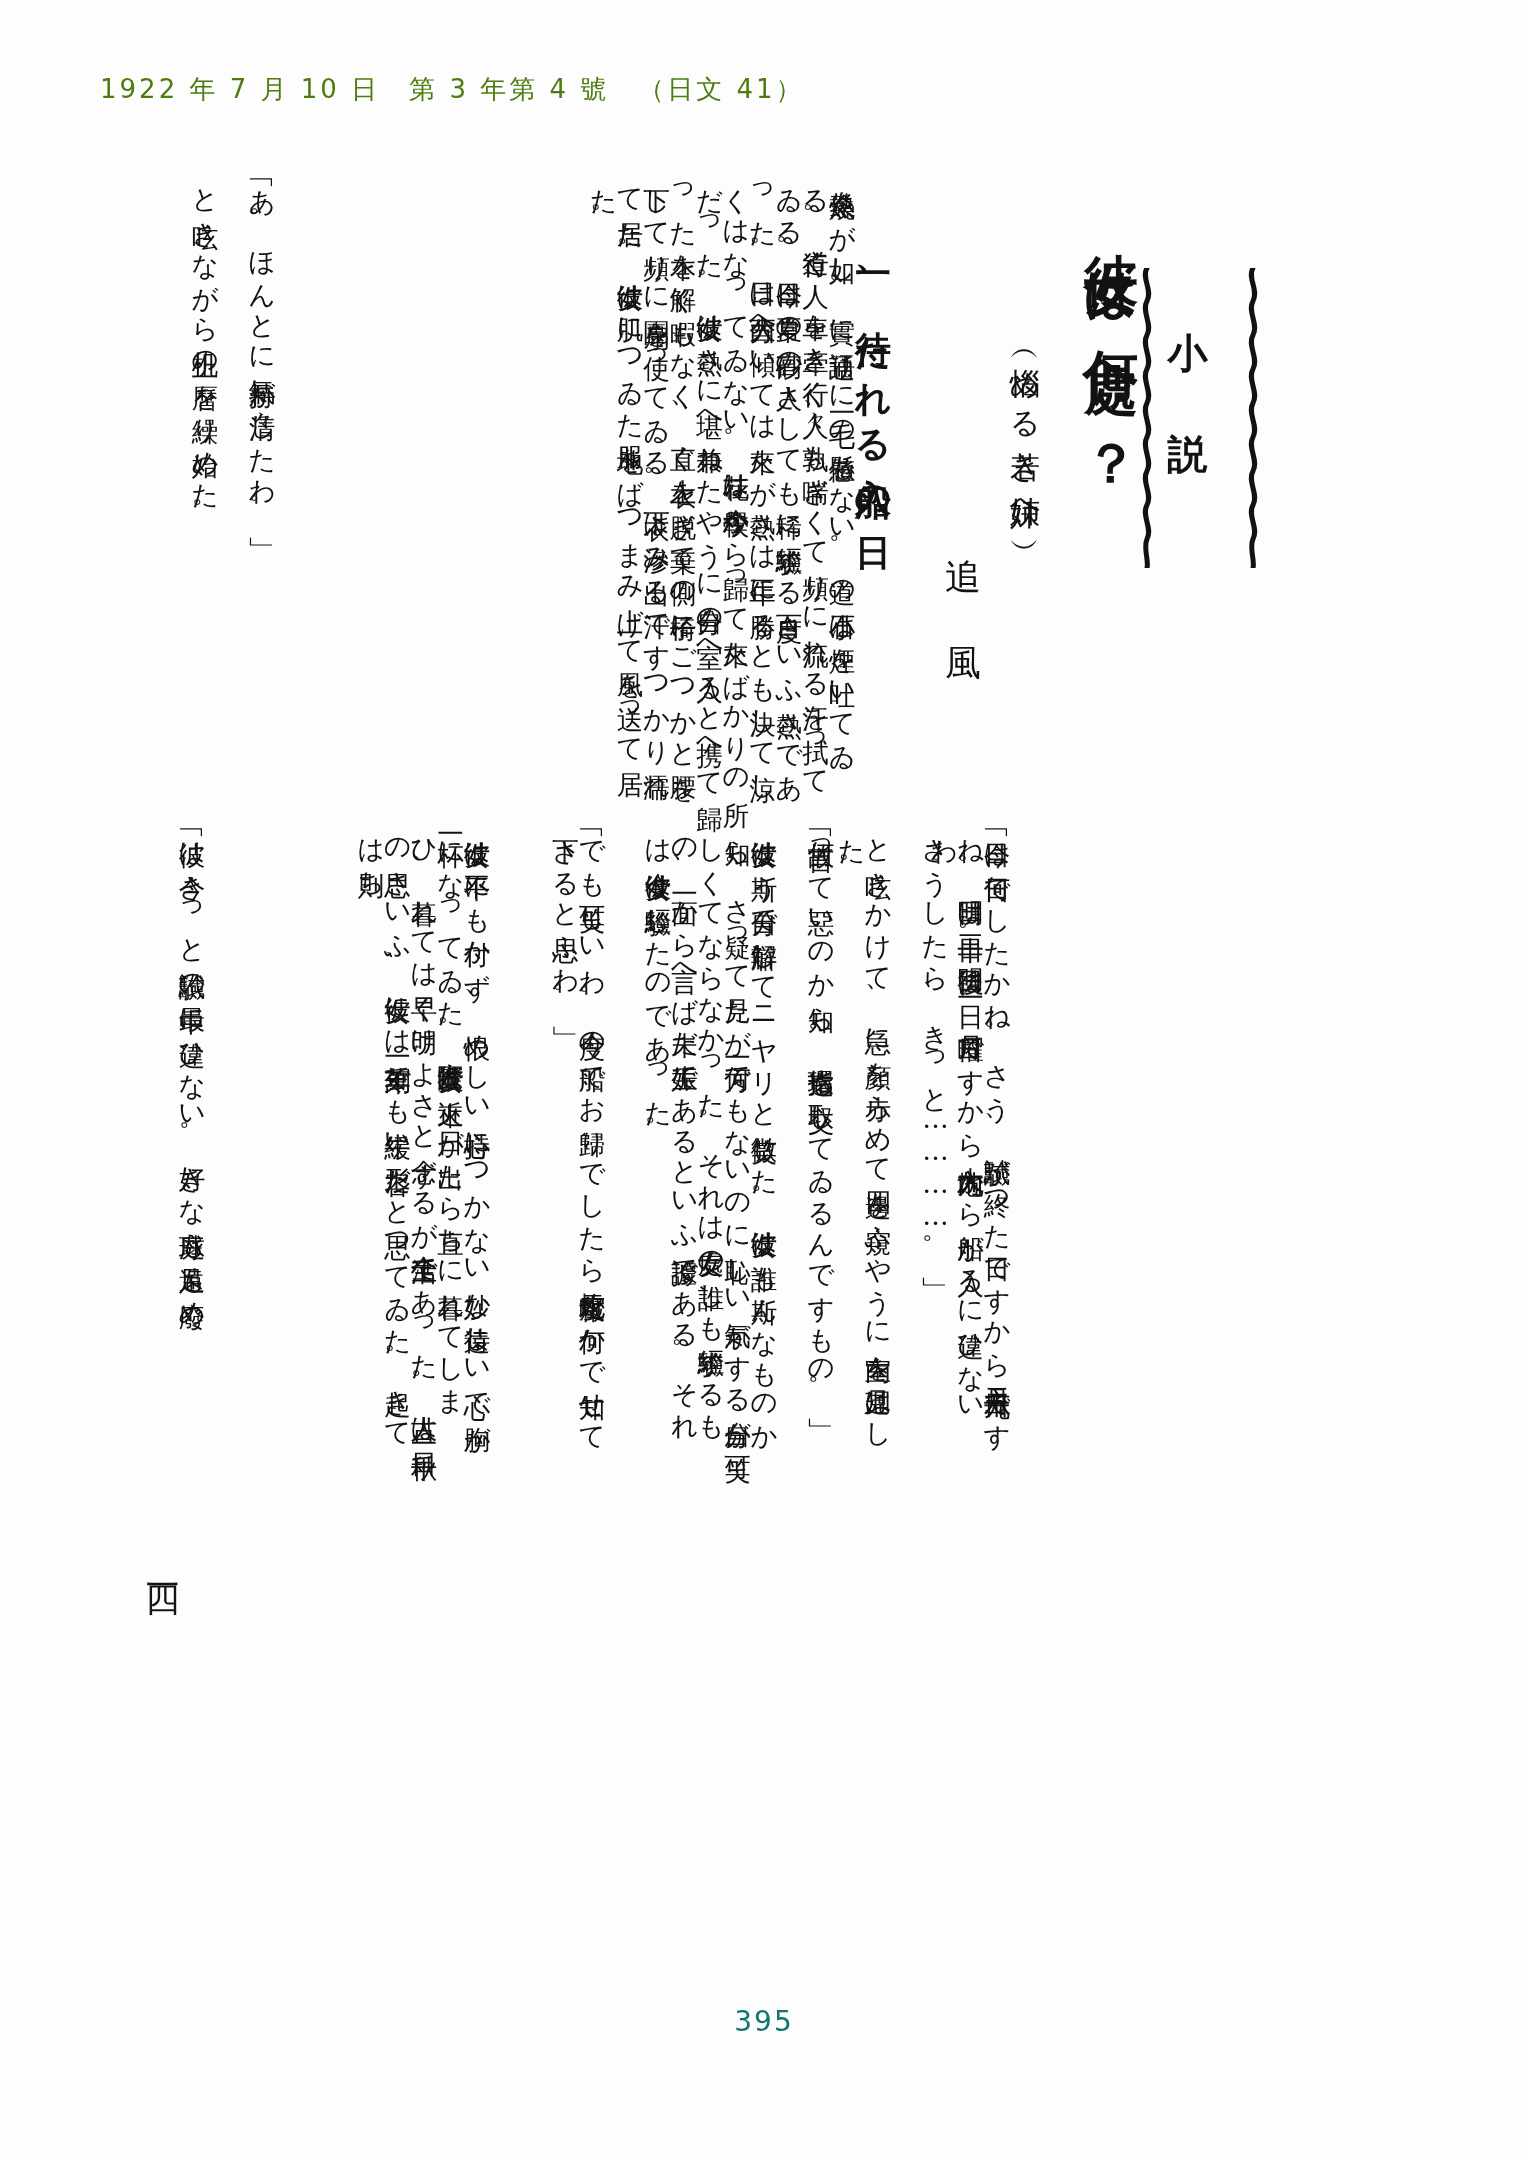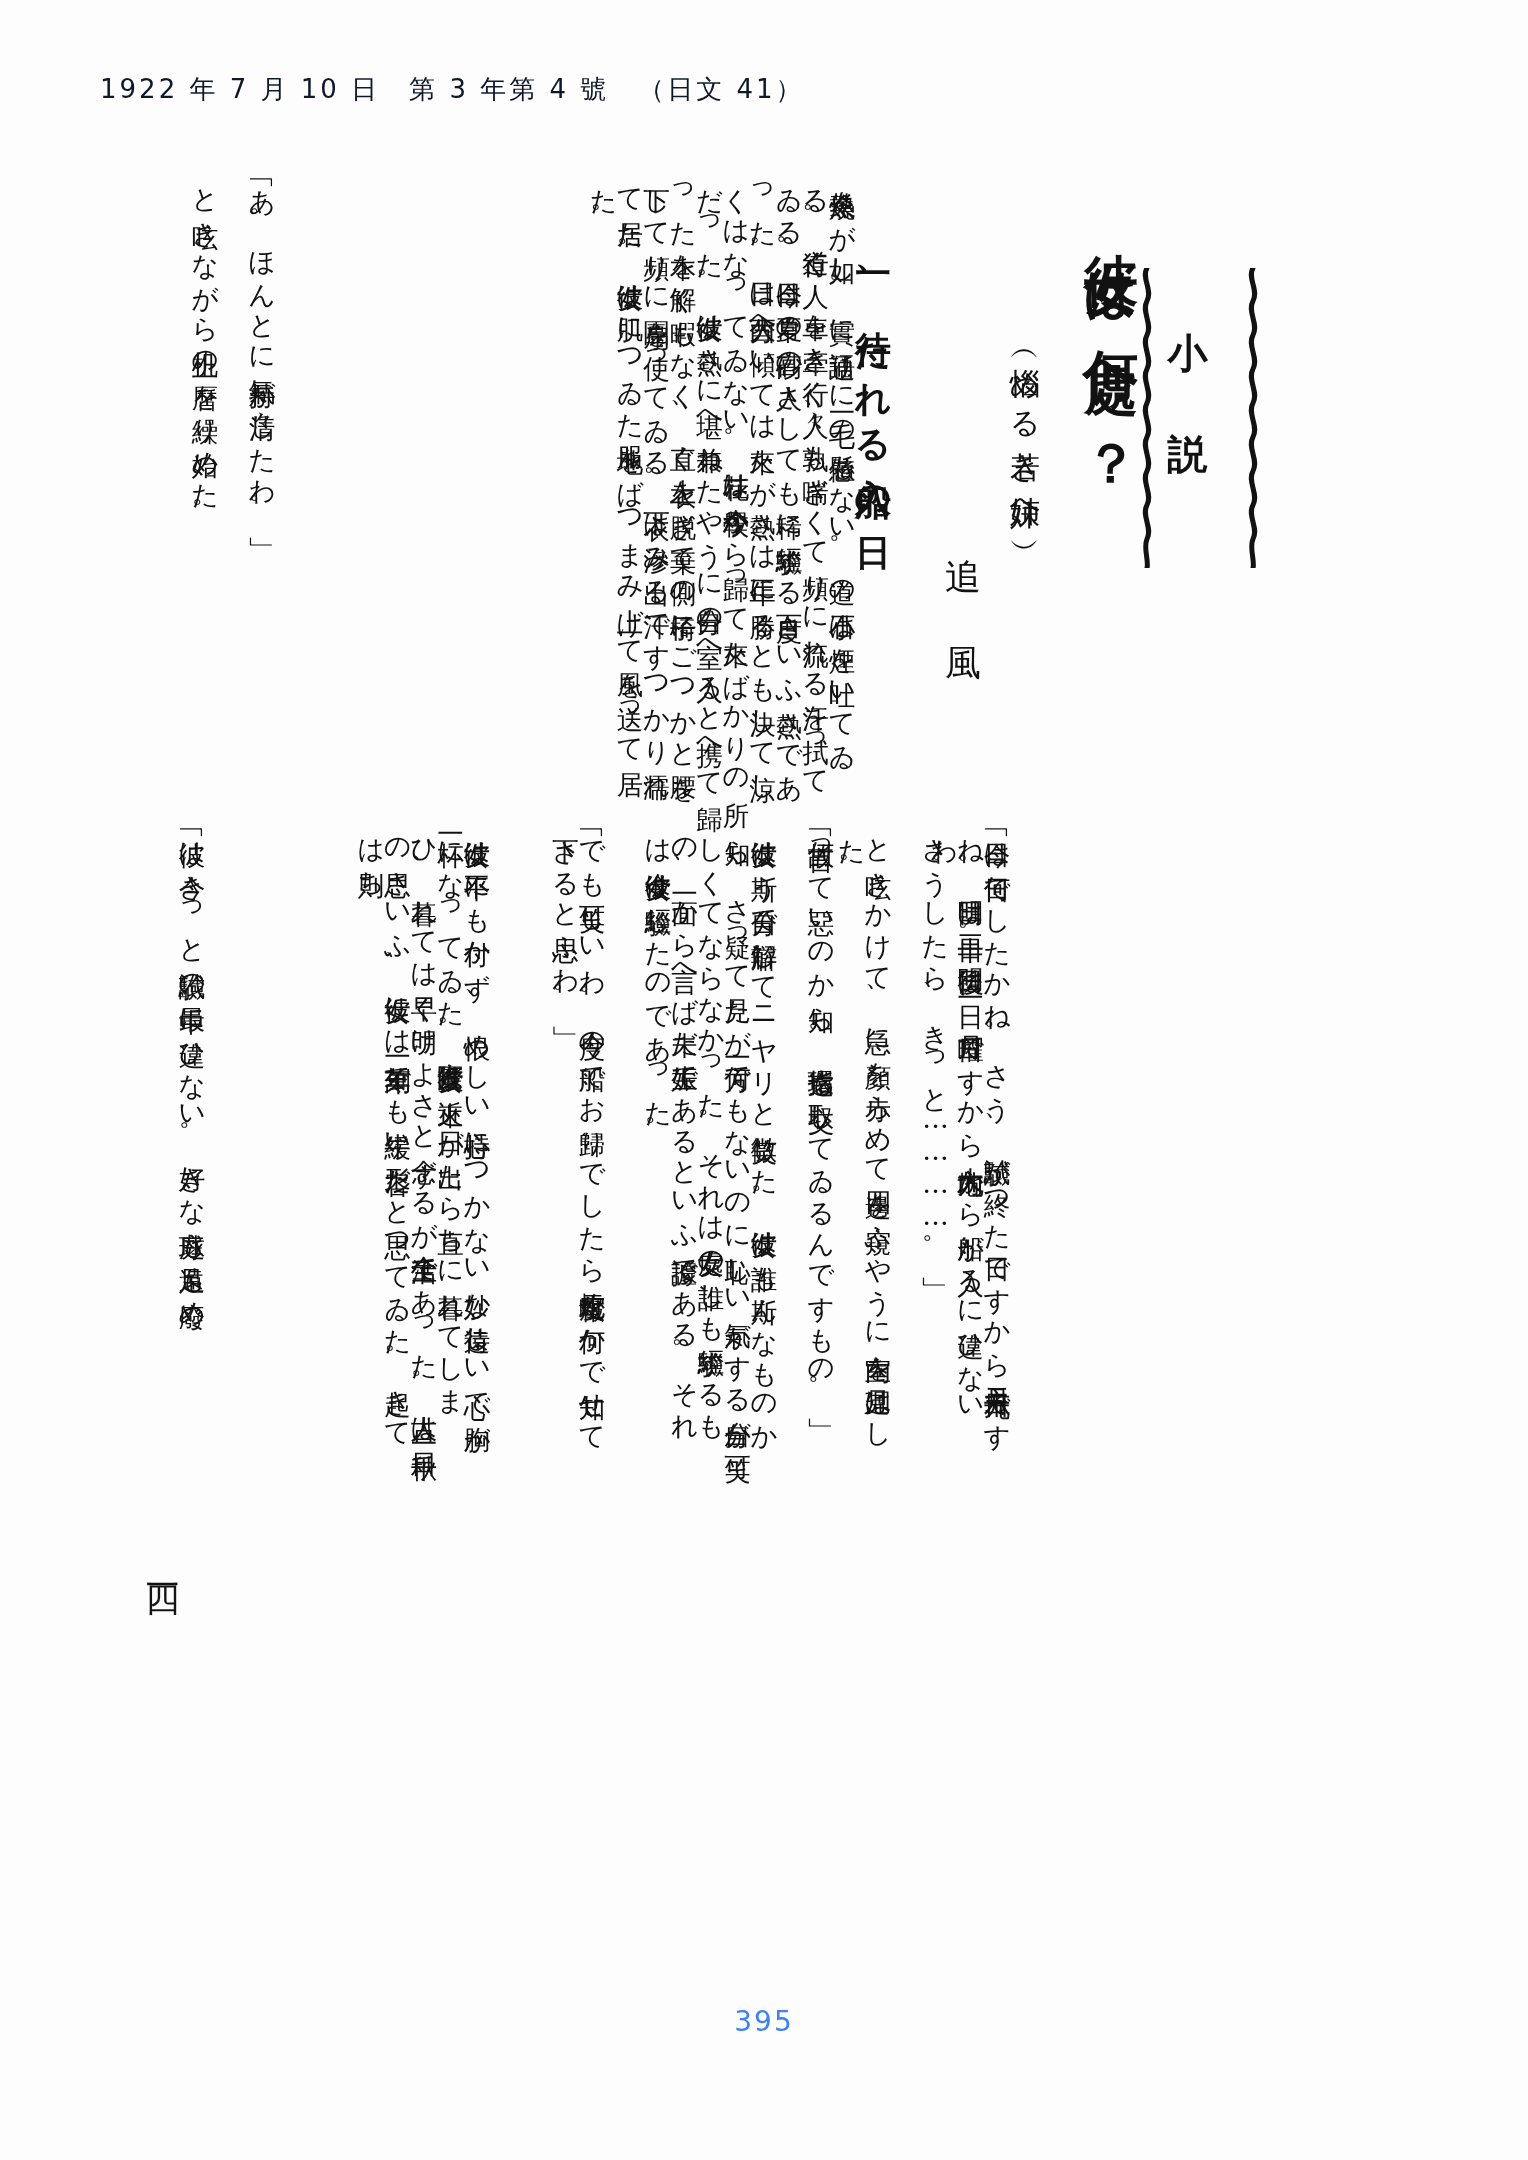--- a/index.html
+++ b/index.html
@@ -21,21 +21,21 @@
   }
 
   
   .running-head {
     position: absolute;
     left: 100px;
     top: 72px;
     font-family: "DejaVu Sans", "Liberation Sans", sans-serif;
     font-size: 26px;
     letter-spacing: 3px;
-    color: #0f172a;
+    color: #4d7c0f;
     white-space: pre;
   }
 
   
   .vcol {
     position: absolute;
     writing-mode: vertical-rl;
     text-orientation: upright;
     -webkit-text-orientation: upright;
     font-family: "DejaVu Serif", "Liberation Serif", serif;
@@ -87,21 +87,21 @@
 
   
   .folio {
     position: absolute;
     left: 50%;
     transform: translateX(-50%);
     bottom: 122px;
     font-family: "DejaVu Sans", "Liberation Sans", sans-serif;
     font-size: 28px;
     letter-spacing: 2px;
-    color: #3b82f6;
+    color: #0f766e;
   }
   .folio-jp {
     position: absolute;
     writing-mode: vertical-rl;
     text-orientation: upright;
     font-size: 34px;
     letter-spacing: 8px;
     color: #141414;
   }
 

